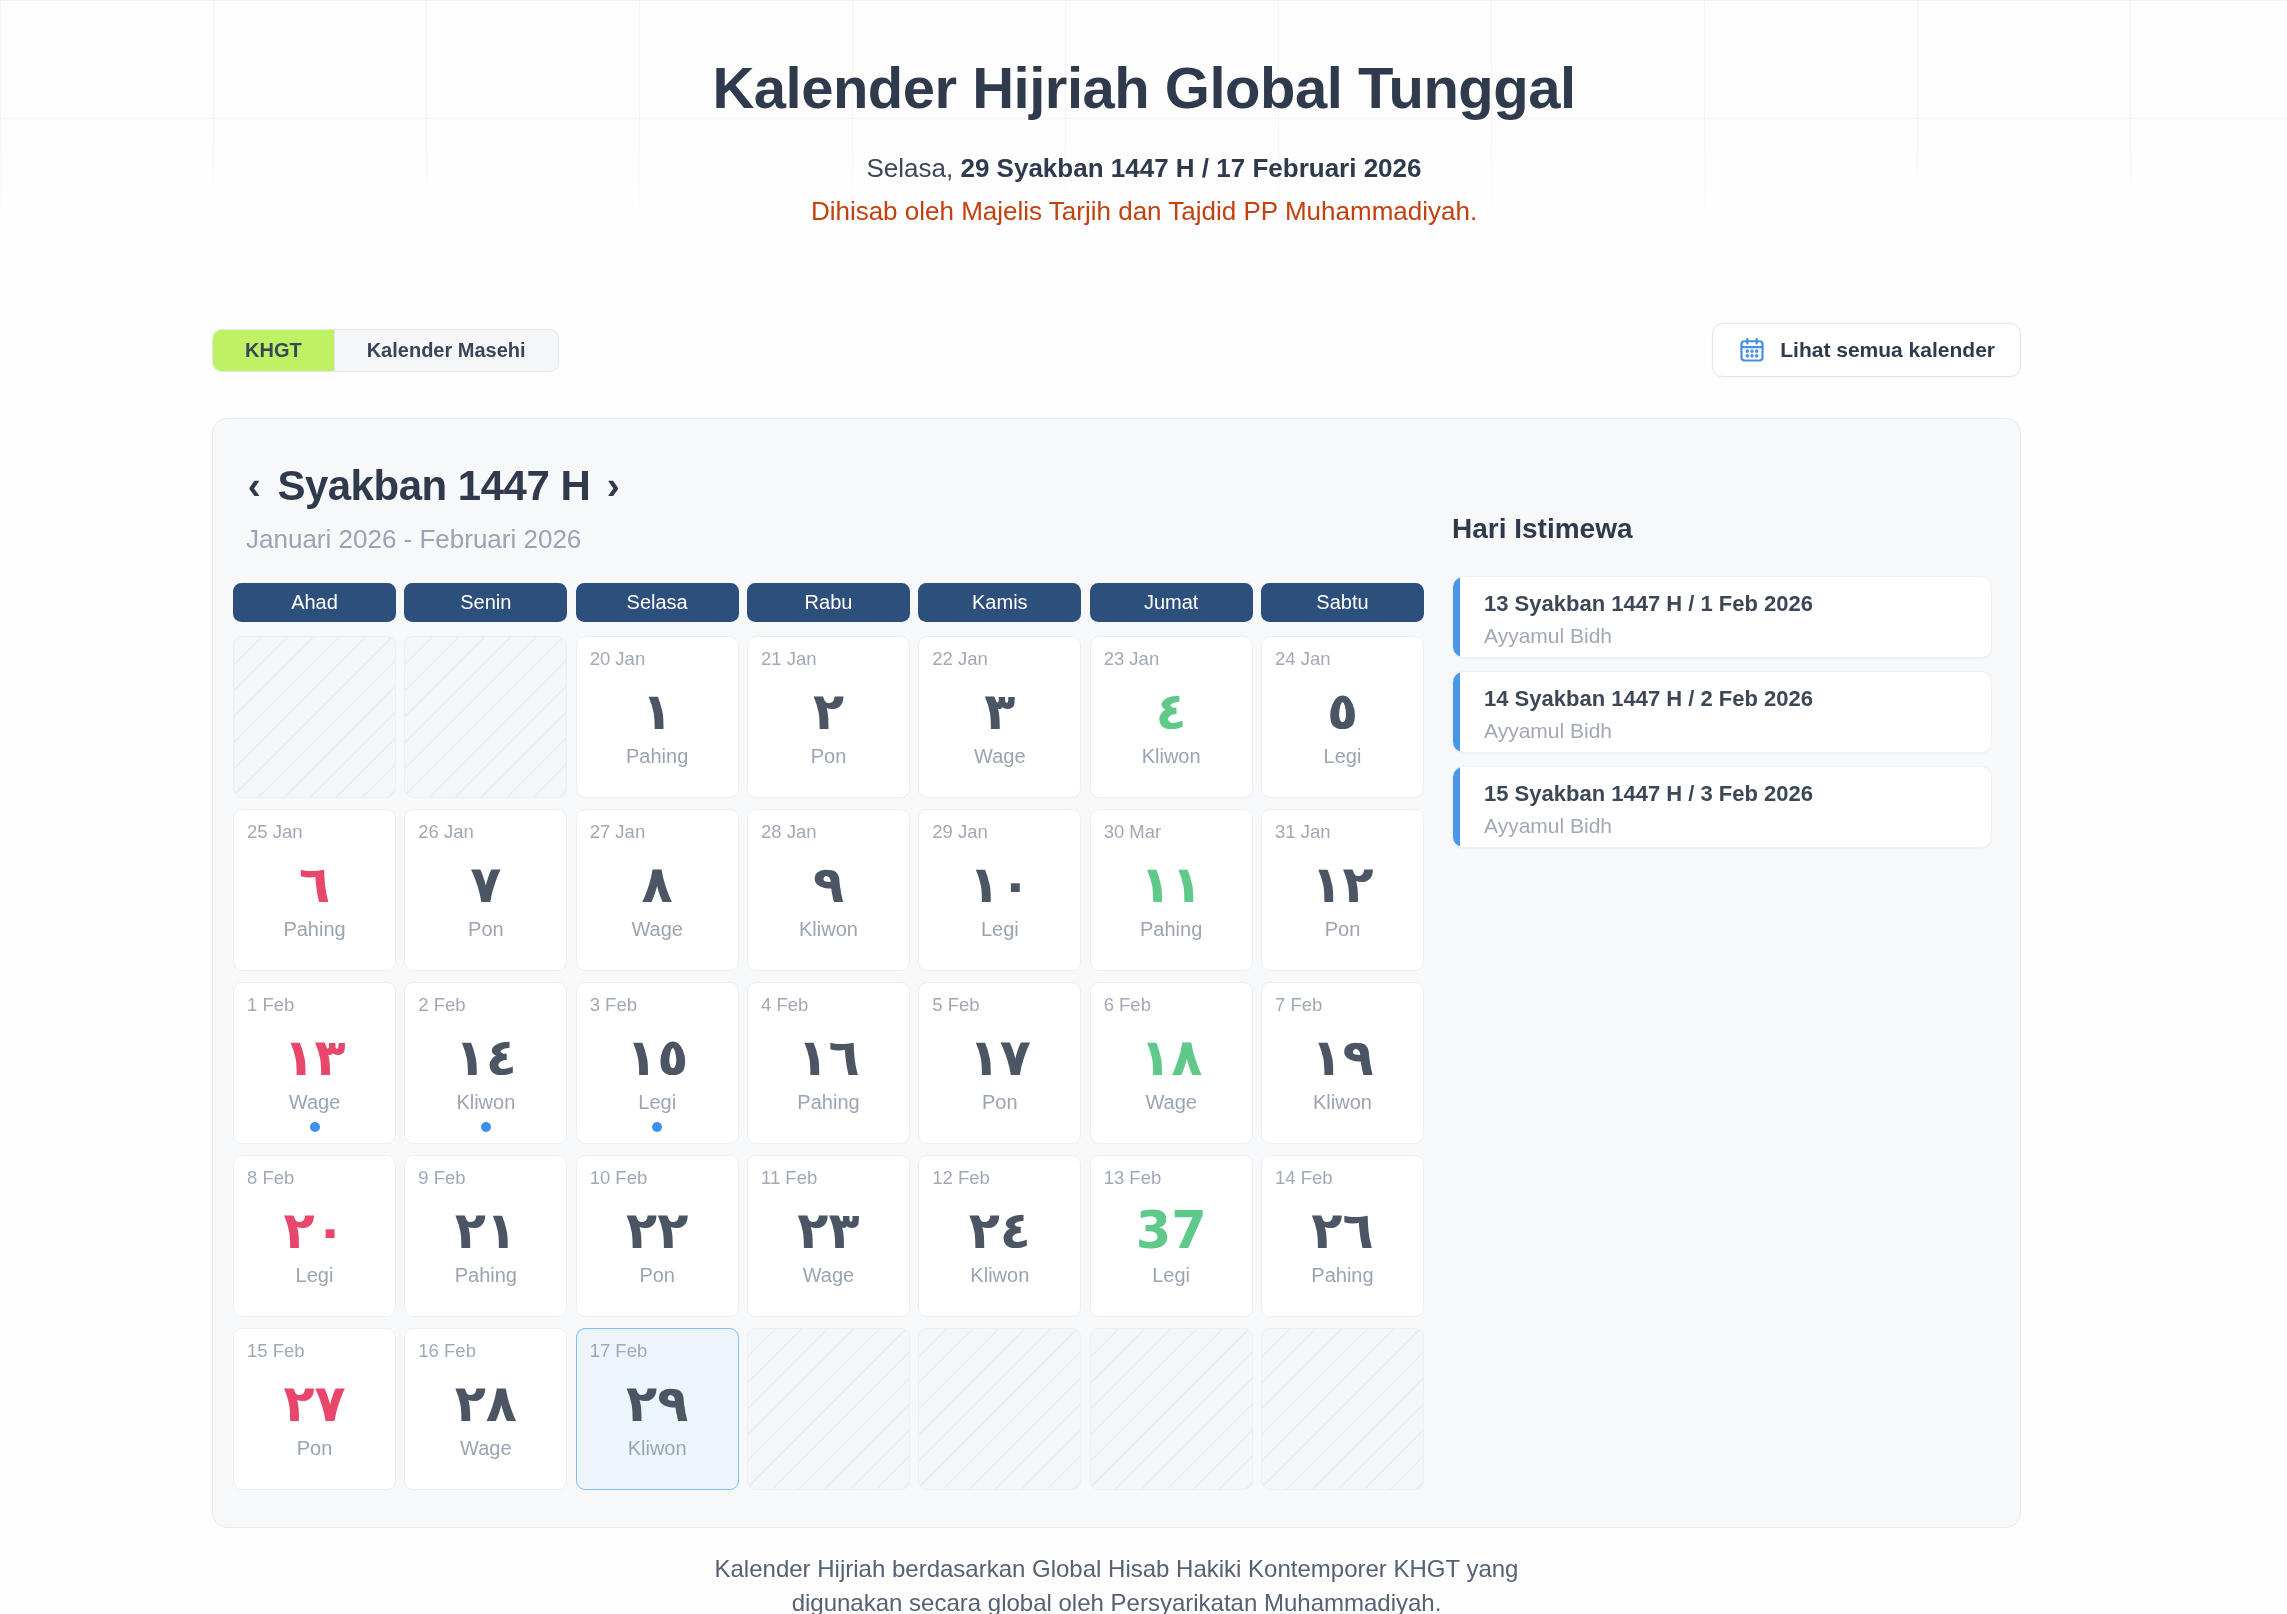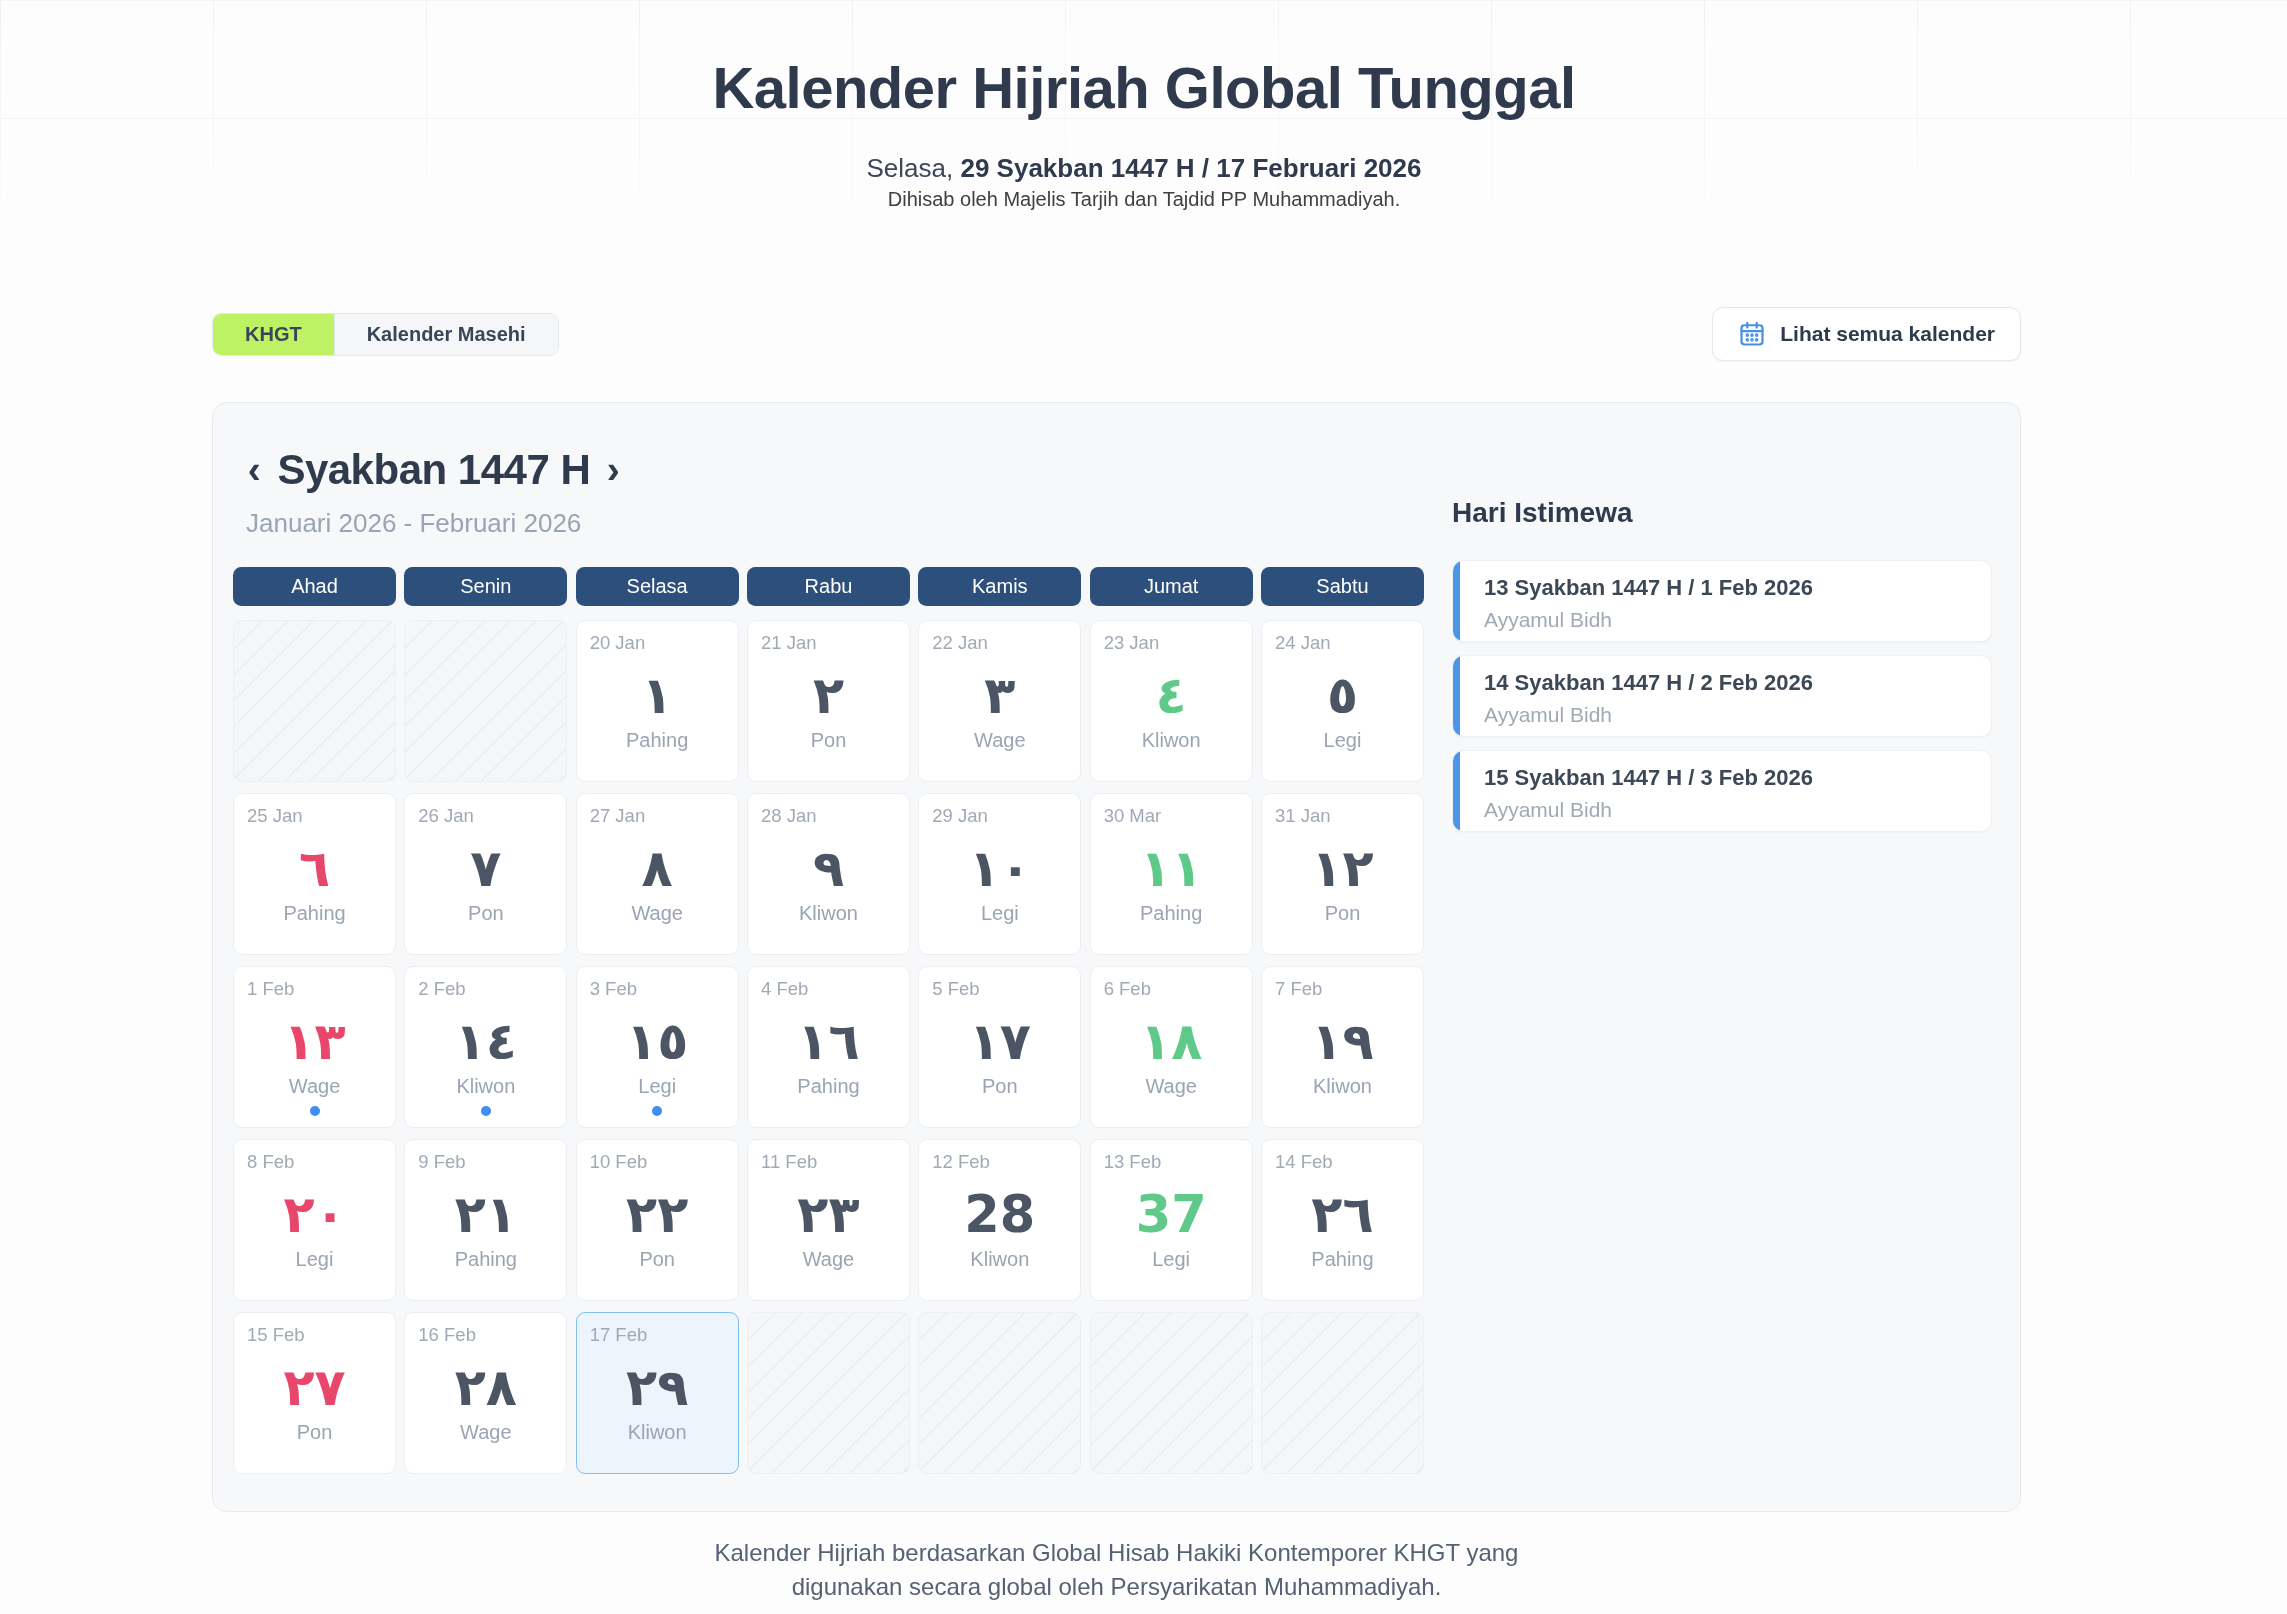--- a/index.html
+++ b/index.html
@@ -33,21 +33,21 @@
     pointer-events:none;
   }
   .bg-grid::after{
     content:"";position:absolute;inset:0;
     background:linear-gradient(to bottom, rgba(253,253,254,0) 0%, rgba(253,253,254,0.25) 55%, #fdfdfe 100%);
   }
   header{position:relative;padding-top:54px;text-align:center;}
   h1.title{font-size:58px;font-weight:700;letter-spacing:-0.5px;color:var(--ink);}
   .subtitle{margin-top:32px;font-size:26px;color:#3c4857;}
   .subtitle b{font-weight:700;color:var(--ink);}
-  .byline{margin-top:4px;font-size:20px;color:#404040;}
+  .byline{margin-top:12px;font-size:26px;color:#c2410c;}
 
   .content{width:1809px;margin-left:212px;position:relative;}
 
   .toolbar{display:flex;justify-content:space-between;align-items:center;margin-top:96px;}
   .tabs{display:inline-flex;border:0.9px solid #e4e7ec;border-radius:9.2px;overflow:hidden;background:#fff;height:43px;}
   .tab{display:flex;align-items:center;padding:0 32px;font-size:20px;font-weight:600;color:#3a4657;
        background:#fff;border:none;cursor:pointer;font-family:inherit;}
   .tab + .tab{border-left:0.9px solid #e4e7ec;background:#f5f6f8;}
   .tab.active{background:#bef264;}
   .view-all{display:flex;align-items:center;gap:14px;height:54px;padding:0 25px;background:#fff;
@@ -270,21 +270,21 @@
             <div class="num">٢٢</div>
             <div class="pasaran">Pon</div>
           </div>
           <div class="cell">
             <div class="greg">11 Feb</div>
             <div class="num">٢٣</div>
             <div class="pasaran">Wage</div>
           </div>
           <div class="cell">
             <div class="greg">12 Feb</div>
-            <div class="num">28</div>
+            <div class="num">٢٤</div>
             <div class="pasaran">Kliwon</div>
           </div>
           <div class="cell">
             <div class="greg">13 Feb</div>
             <div class="num green">37</div>
             <div class="pasaran">Legi</div>
           </div>
           <div class="cell">
             <div class="greg">14 Feb</div>
             <div class="num">٢٦</div>

